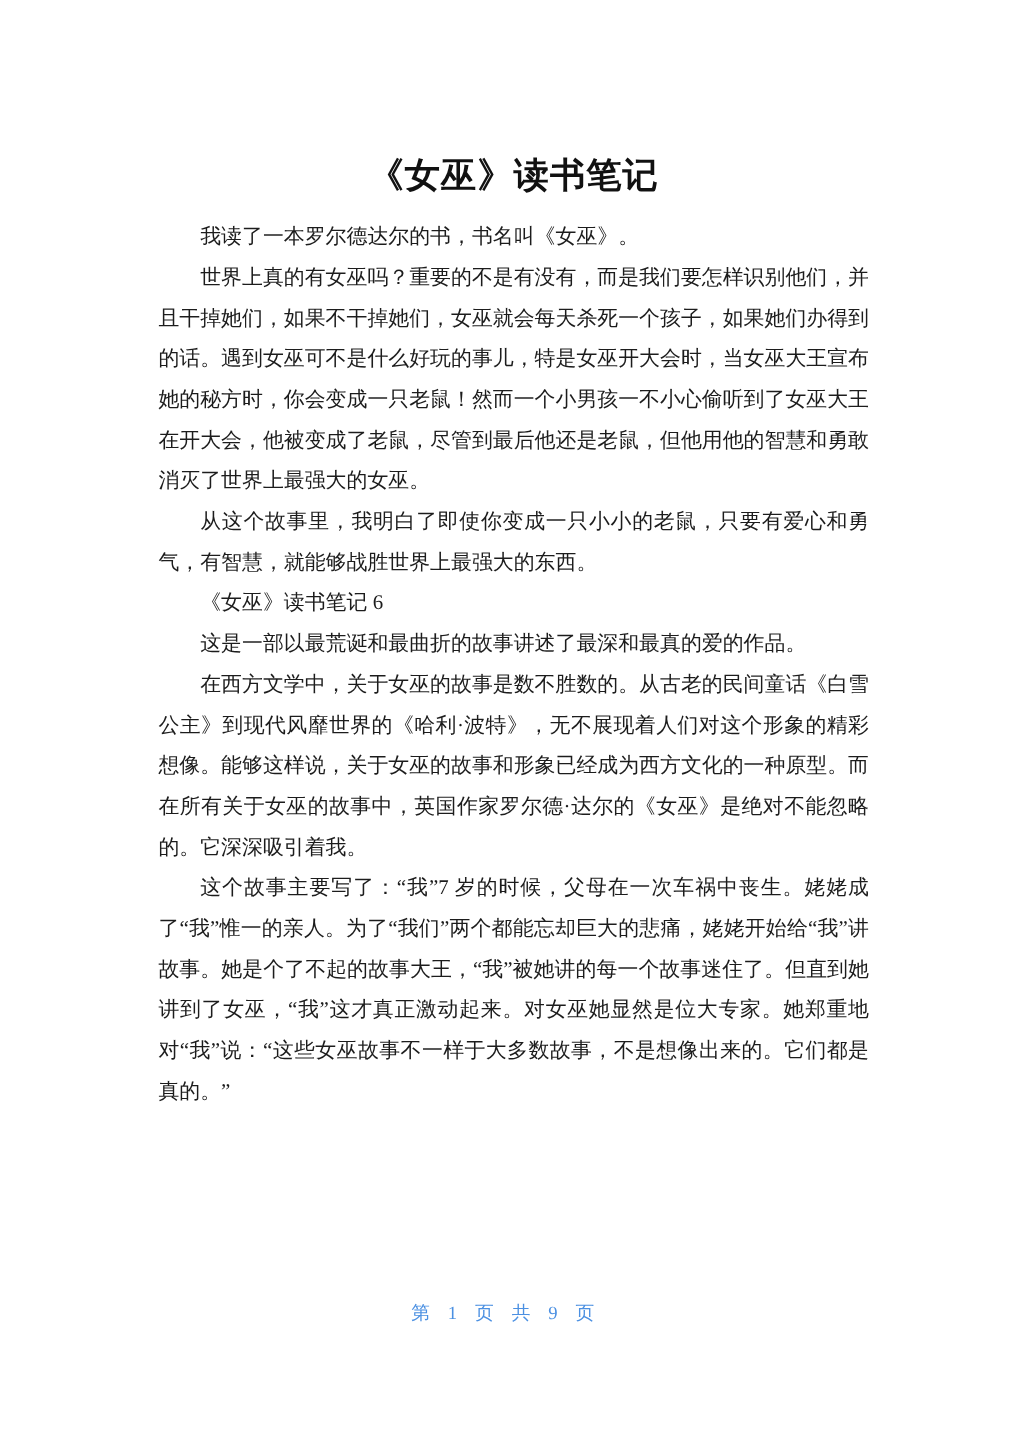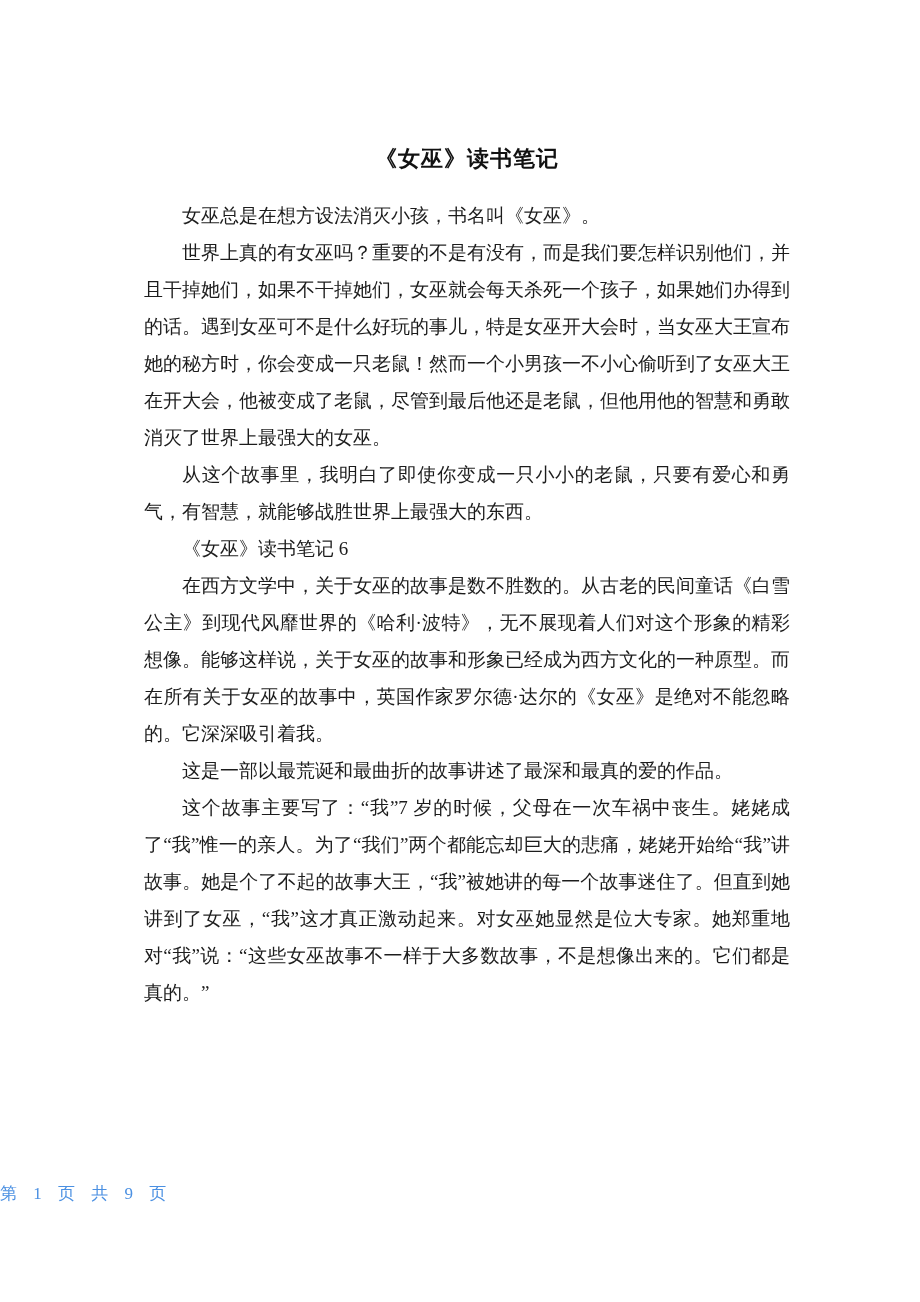--- a/index.html
+++ b/index.html
@@ -25,21 +25,21 @@
   }
   .content {
     position: absolute;
     left: 144px;
     top: 141px;
     width: 646px;
   }
   h1.doc-title {
     margin: 0 0 20px 0;
     padding: 0;
-    font-size: 22px;
+    font-size: 32px;
     line-height: 36px;
     font-weight: bold;
     text-align: center;
     color: #111111;
     letter-spacing: 1px;
   }
   p.para {
     margin: 0;
     padding: 0;
     font-size: 19px;
@@ -50,34 +50,35 @@
     color: #1c1c1c;
   }
   p.para.indent {
     text-indent: 2em;
   }
   .footer {
     position: absolute;
     left: 0;
     top: 1182px;
     width: 920px;
+    text-align: center;
     font-size: 17px;
     line-height: 24px;
     letter-spacing: 6px;
     color: #4b90e2;
   }
 </style>
 </head>
 <body>
 
 <div class="page">
   <div class="content">
     <h1 class="doc-title">《女巫》读书笔记</h1>
-    <p class="para indent">女巫总是在想方设法消灭小孩，书名叫《女巫》。</p>
+    <p class="para indent">我读了一本罗尔德达尔的书，书名叫《女巫》。</p>
     <p class="para indent">世界上真的有女巫吗？重要的不是有没有，而是我们要怎样识别他们，并且干掉她们，如果不干掉她们，女巫就会每天杀死一个孩子，如果她们办得到的话。遇到女巫可不是什么好玩的事儿，特是女巫开大会时，当女巫大王宣布她的秘方时，你会变成一只老鼠！然而一个小男孩一不小心偷听到了女巫大王在开大会，他被变成了老鼠，尽管到最后他还是老鼠，但他用他的智慧和勇敢消灭了世界上最强大的女巫。</p>
     <p class="para indent">从这个故事里，我明白了即使你变成一只小小的老鼠，只要有爱心和勇气，有智慧，就能够战胜世界上最强大的东西。</p>
     <p class="para indent">《女巫》读书笔记 6</p>
+    <p class="para indent">这是一部以最荒诞和最曲折的故事讲述了最深和最真的爱的作品。</p>
     <p class="para indent">在西方文学中，关于女巫的故事是数不胜数的。从古老的民间童话《白雪公主》到现代风靡世界的《哈利·波特》，无不展现着人们对这个形象的精彩想像。能够这样说，关于女巫的故事和形象已经成为西方文化的一种原型。而在所有关于女巫的故事中，英国作家罗尔德·达尔的《女巫》是绝对不能忽略的。它深深吸引着我。</p>
-    <p class="para indent">这是一部以最荒诞和最曲折的故事讲述了最深和最真的爱的作品。</p>
     <p class="para indent">这个故事主要写了：“我”7 岁的时候，父母在一次车祸中丧生。姥姥成了“我”惟一的亲人。为了“我们”两个都能忘却巨大的悲痛，姥姥开始给“我”讲故事。她是个了不起的故事大王，“我”被她讲的每一个故事迷住了。但直到她讲到了女巫，“我”这才真正激动起来。对女巫她显然是位大专家。她郑重地对“我”说：“这些女巫故事不一样于大多数故事，不是想像出来的。它们都是真的。”</p>
   </div>
   <div class="footer" style="color: rgb(75, 144, 226);">第 1 页 共 9 页</div>
 </div>
 
 </body></html>

